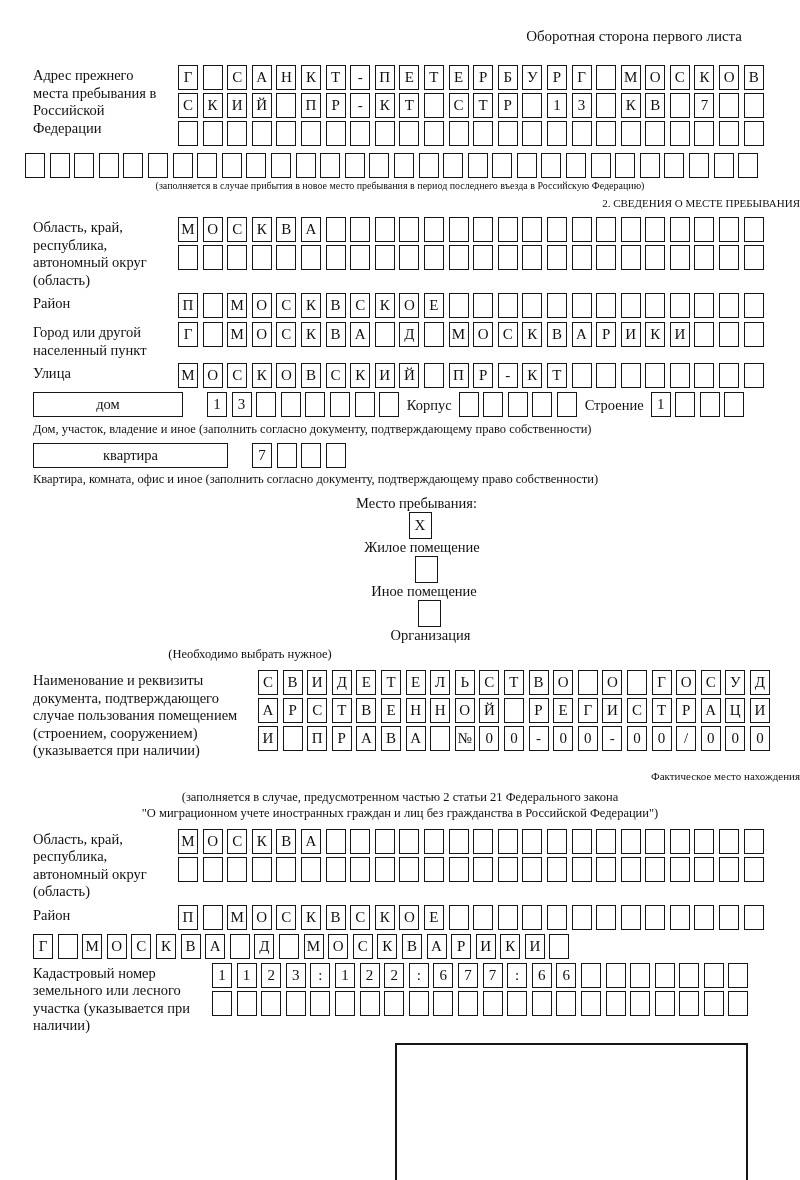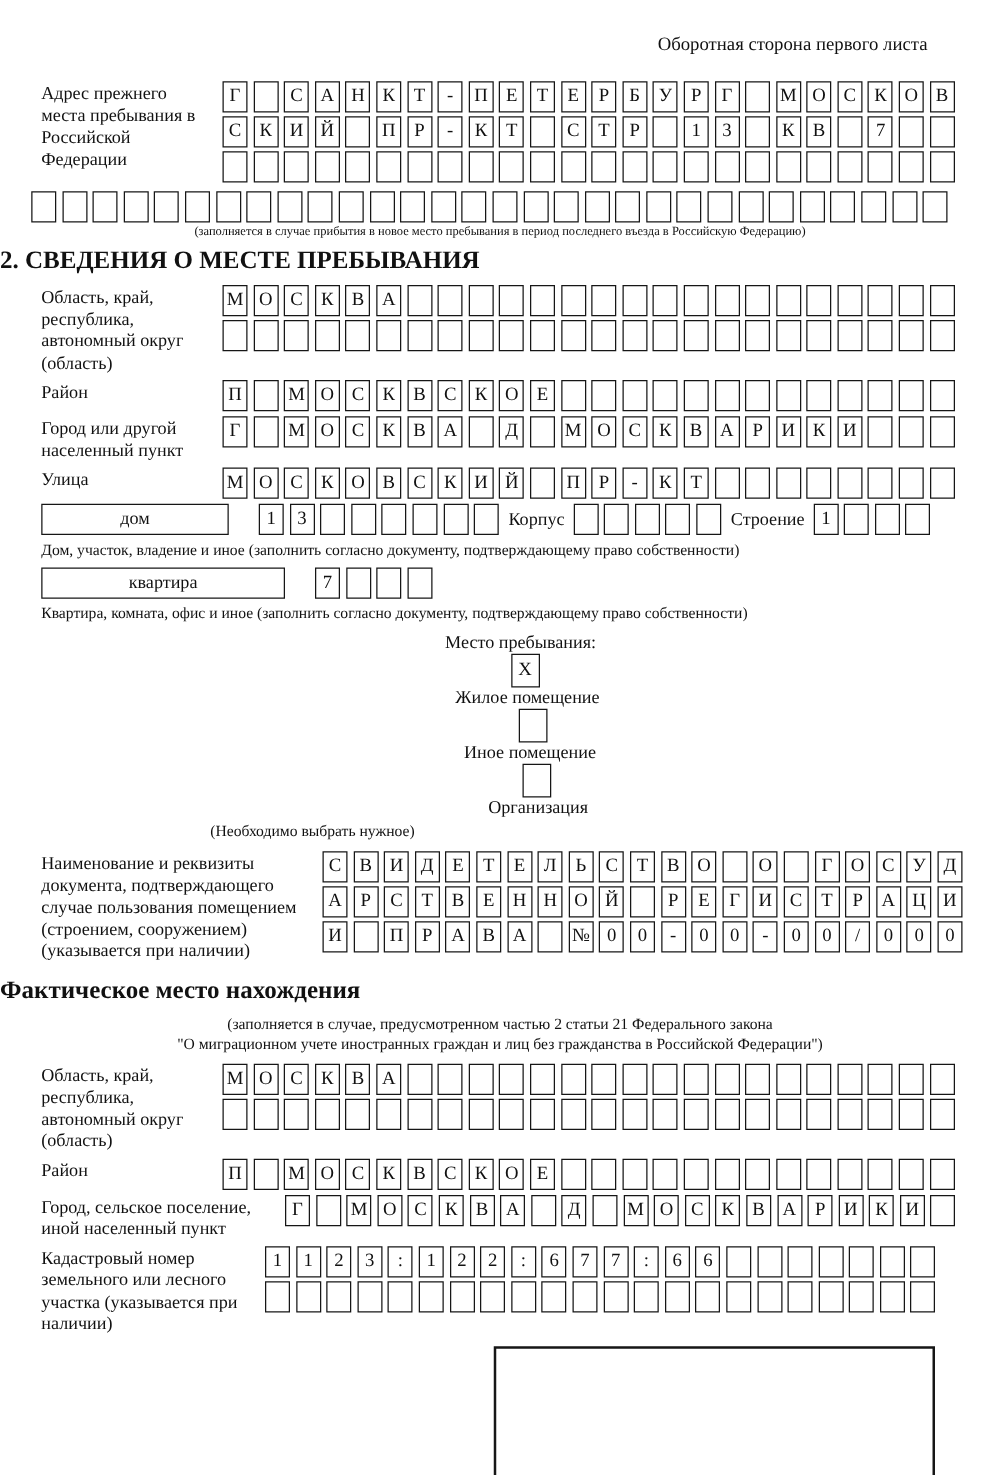--- a/index.html
+++ b/index.html
@@ -41,23 +41,23 @@
     font-size:10px;
     text-align:center;
     margin:2px 0 6px 0;
   }
   .caption-left{
     font-size:12.5px;
     text-align:left;
     margin:2px 0 6px 33px;
   }
   .sec-title{
-    text-align:left;
-    font-weight:bold;
-    font-size:20px;
+    text-align:right;
+    font-weight:normal;
+    font-size:11px;
     margin:6px 0 8px 0;
   }
   .widebox{
     display:inline-block;
     border:1.5px solid #161616;
     height:23px;line-height:23px;
     text-align:center;
     font-size:14.5px;
     vertical-align:top;
     margin-right:24px;
@@ -194,21 +194,20 @@
       <div class="cells cellrow"><span class="cell"></span><span class="cell"></span><span class="cell"></span><span class="cell"></span><span class="cell"></span><span class="cell"></span><span class="cell"></span><span class="cell"></span><span class="cell"></span><span class="cell"></span><span class="cell"></span><span class="cell"></span><span class="cell"></span><span class="cell"></span><span class="cell"></span><span class="cell"></span><span class="cell"></span><span class="cell"></span><span class="cell"></span><span class="cell"></span><span class="cell"></span><span class="cell"></span><span class="cell"></span><span class="cell"></span></div>
     </div>
   </div>
 
   <div class="frow">
     <div class="flabel">Район</div>
     <div class="cells"><span class="cell">П</span><span class="cell"></span><span class="cell">М</span><span class="cell">О</span><span class="cell">С</span><span class="cell">К</span><span class="cell">В</span><span class="cell">С</span><span class="cell">К</span><span class="cell">О</span><span class="cell">Е</span><span class="cell"></span><span class="cell"></span><span class="cell"></span><span class="cell"></span><span class="cell"></span><span class="cell"></span><span class="cell"></span><span class="cell"></span><span class="cell"></span><span class="cell"></span><span class="cell"></span><span class="cell"></span><span class="cell"></span></div>
   </div>
 
   <div class="frow">
-    <div class="flabel flabel-wide">Город, сельское поселение, иной населенный пункт</div>
     <div class="cells"><span class="cell">Г</span><span class="cell"></span><span class="cell">М</span><span class="cell">О</span><span class="cell">С</span><span class="cell">К</span><span class="cell">В</span><span class="cell">А</span><span class="cell"></span><span class="cell">Д</span><span class="cell"></span><span class="cell">М</span><span class="cell">О</span><span class="cell">С</span><span class="cell">К</span><span class="cell">В</span><span class="cell">А</span><span class="cell">Р</span><span class="cell">И</span><span class="cell">К</span><span class="cell">И</span><span class="cell"></span></div>
   </div>
 
   <div class="frow">
     <div class="flabel flabel-cad">Кадастровый номер земельного или лесного участка (указывается при наличии)</div>
     <div>
       <div class="cells cellrow"><span class="cell">1</span><span class="cell">1</span><span class="cell">2</span><span class="cell">3</span><span class="cell">:</span><span class="cell">1</span><span class="cell">2</span><span class="cell">2</span><span class="cell">:</span><span class="cell">6</span><span class="cell">7</span><span class="cell">7</span><span class="cell">:</span><span class="cell">6</span><span class="cell">6</span><span class="cell"></span><span class="cell"></span><span class="cell"></span><span class="cell"></span><span class="cell"></span><span class="cell"></span><span class="cell"></span></div>
       <div class="cells cellrow"><span class="cell"></span><span class="cell"></span><span class="cell"></span><span class="cell"></span><span class="cell"></span><span class="cell"></span><span class="cell"></span><span class="cell"></span><span class="cell"></span><span class="cell"></span><span class="cell"></span><span class="cell"></span><span class="cell"></span><span class="cell"></span><span class="cell"></span><span class="cell"></span><span class="cell"></span><span class="cell"></span><span class="cell"></span><span class="cell"></span><span class="cell"></span><span class="cell"></span></div>
     </div>
   </div>

